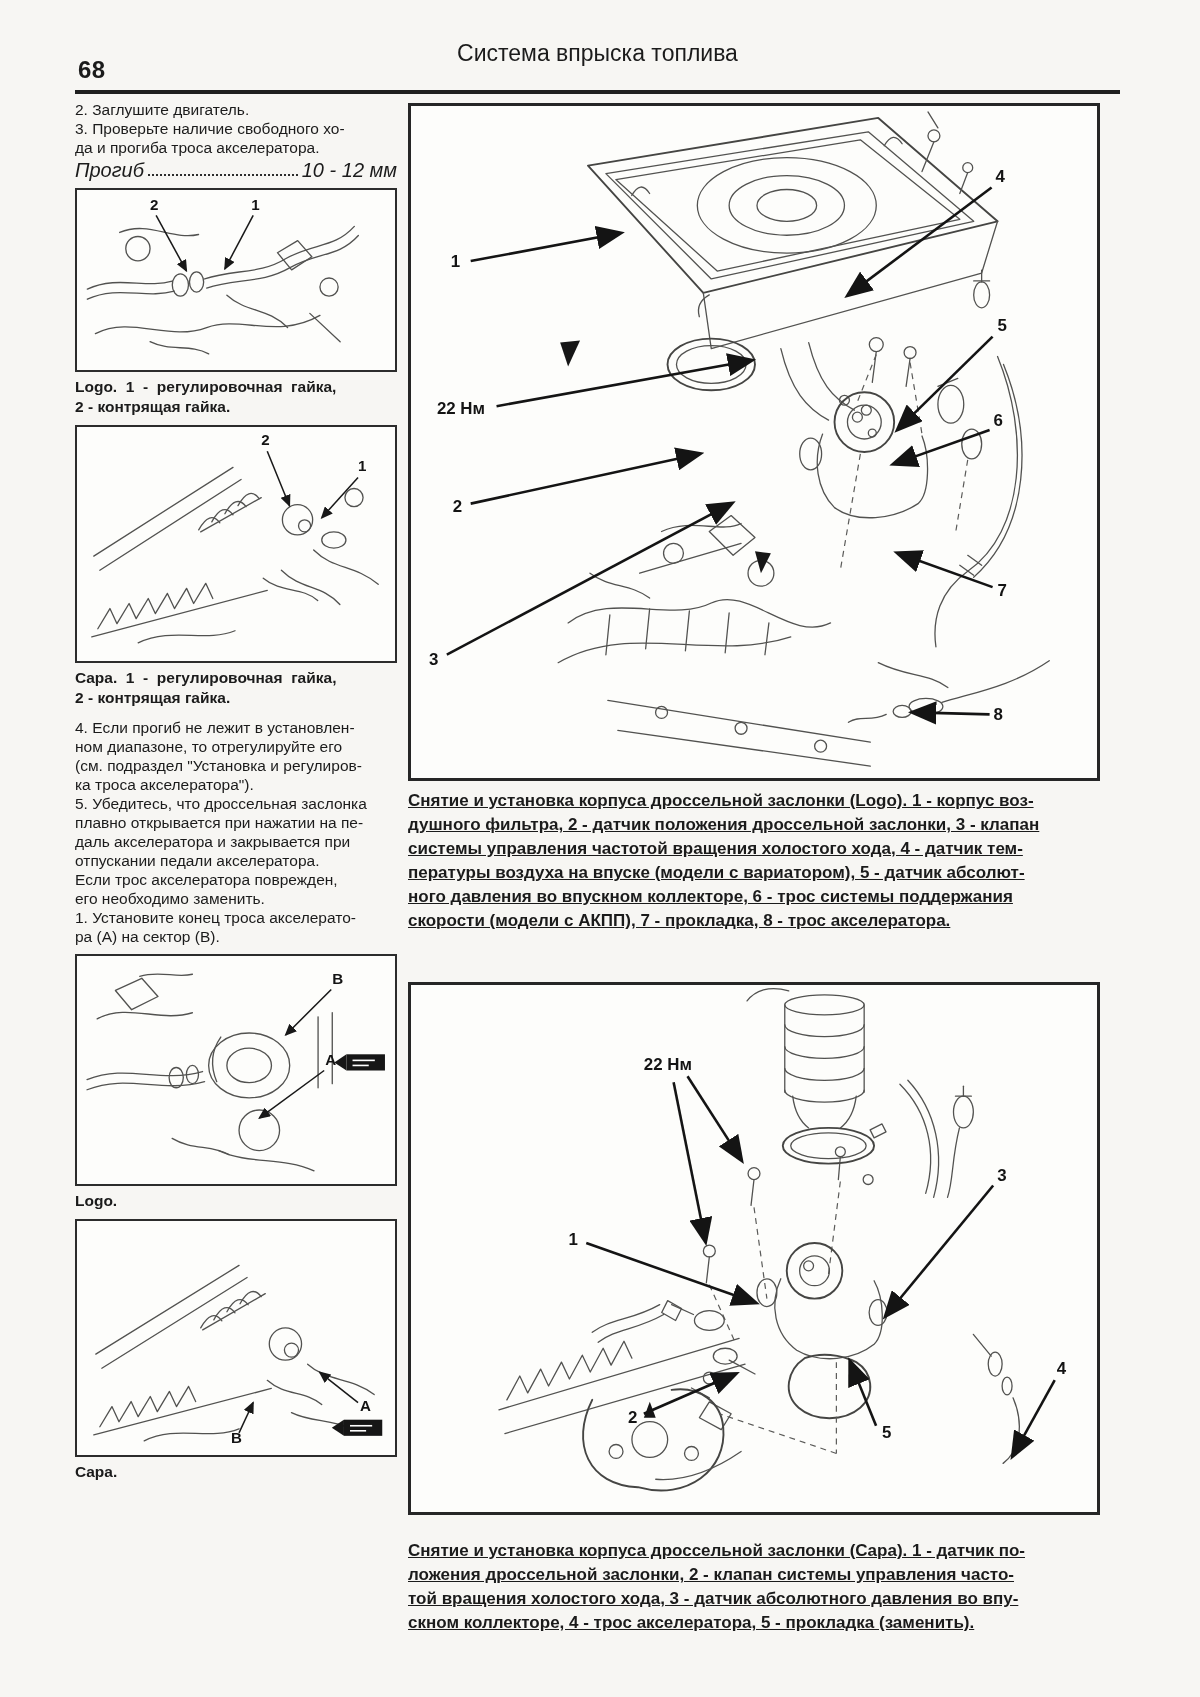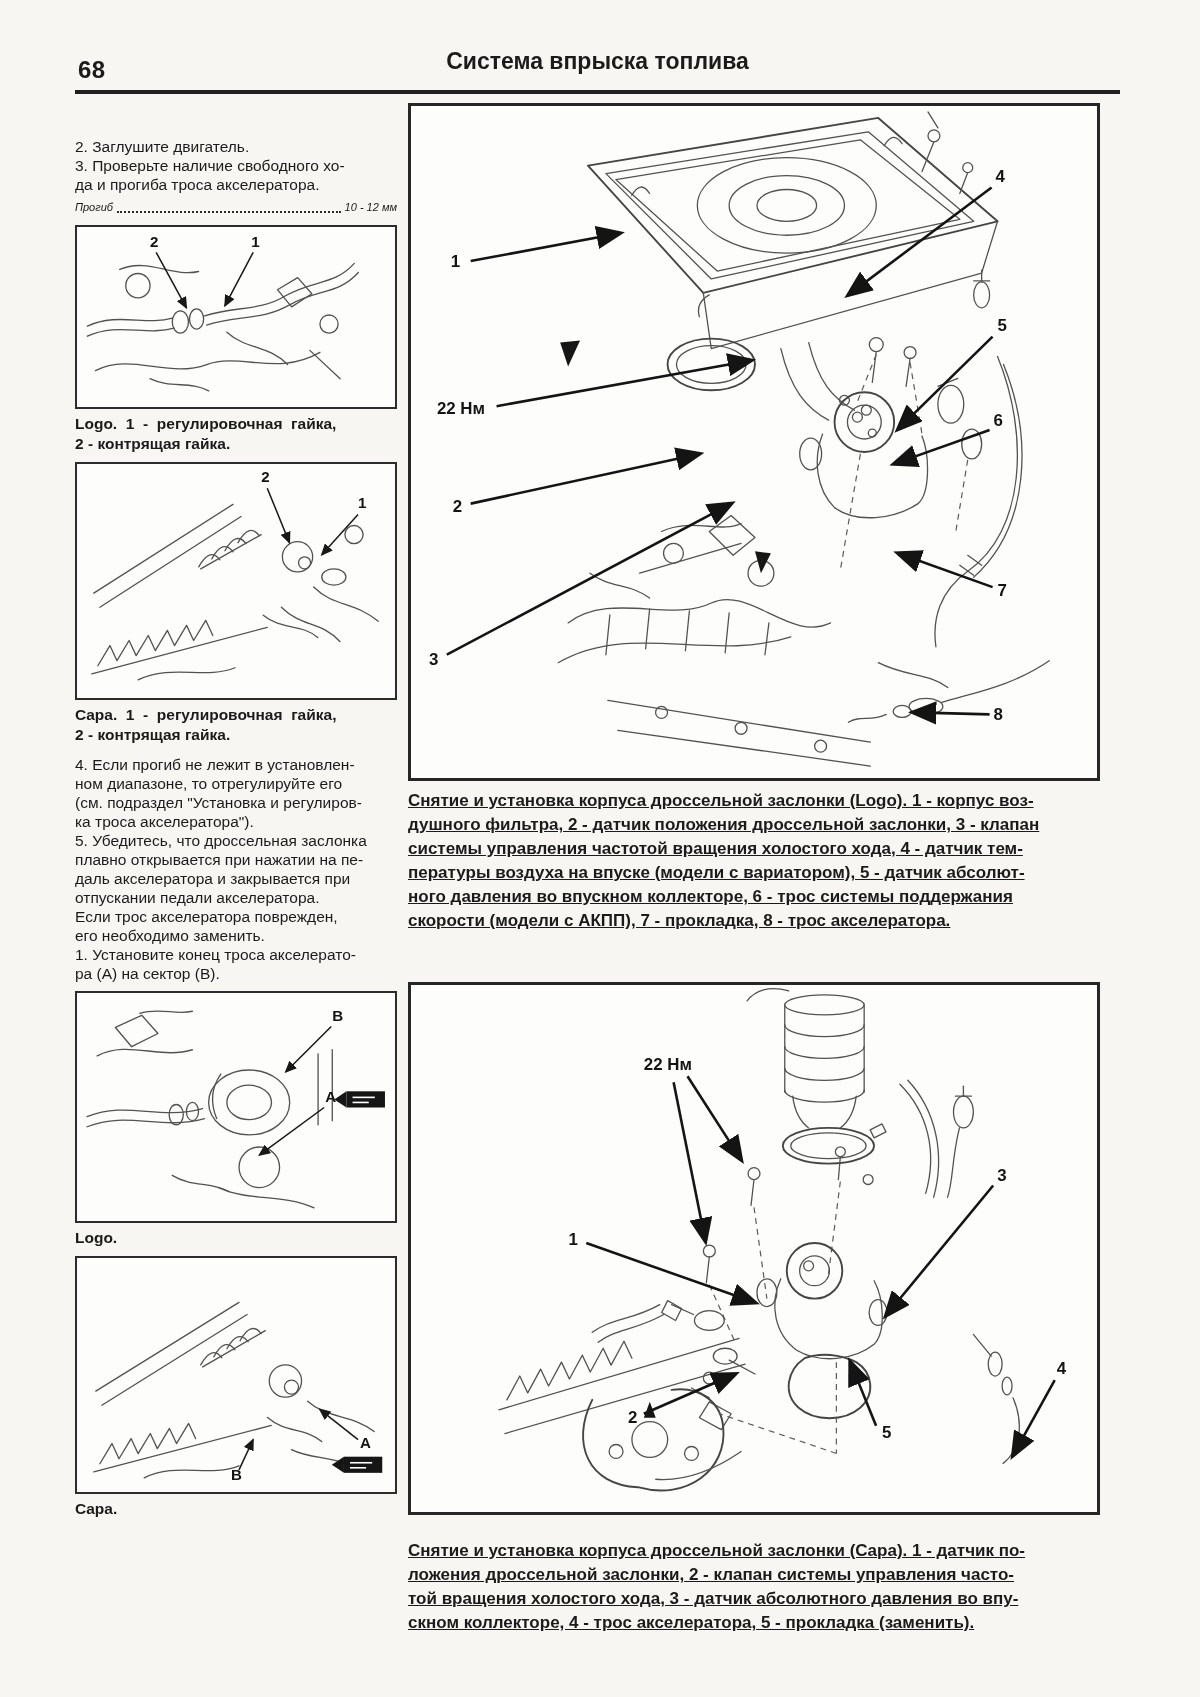--- a/index.html
+++ b/index.html
@@ -15,37 +15,37 @@
     background:#f7f6f3;
     overflow:hidden;
     padding-left:12px;
   }
   
   .hdr-num{
     position:absolute;left:78px;top:56px;
     font-size:24px;font-weight:700;letter-spacing:.5px;
   }
   .hdr-title{
-    position:absolute;left:75px;top:48px;width:1045px;
-    text-align:center;font-size:23px;font-weight:700;
+    position:absolute;left:75px;top:40px;width:1045px;
+    text-align:center;font-size:23px;font-weight:400;
   }
   .hdr-rule{
     position:absolute;left:75px;top:90px;width:1045px;height:0;
     border-top:4px solid #1f1f1f;
   }
   
-  .col-left{position:absolute;left:75px;top:100px;width:322px;margin-top:37px;}
+  .col-left{position:absolute;left:75px;top:100px;width:322px;}
   .col-right{position:absolute;left:408px;top:103px;width:692px;}
   .pre{white-space:pre-line;}
   .prew{white-space:pre-wrap;}
   .body-text{font-size:15.5px;line-height:19px;margin:0;text-align:left;}
   .cap{font-size:15.5px;line-height:20px;font-weight:700;margin:5px 0 0 0;}
   .mt10{margin-top:10px;}
   .heading{font-size:21.5px;line-height:26px;font-weight:700;margin:14px 0 6px 0;}
-  .leader{display:flex;align-items:flex-end;font-size:11px;line-height:20px;margin-top:3px;font-style:italic;}
+  .leader{display:flex;align-items:flex-end;font-size:20px;line-height:20px;margin-top:3px;font-style:italic;}
   .leader .dots{flex:1;border-bottom:2px dotted #2c2c2c;margin:0 4px 4px 4px;}
   figure{margin:0;}
   .lfig{
     margin-top:8px;
     border:2px solid #2c2c2c;background:#fdfdfb;
     line-height:0;
   }
   .rfig{
     border:3px solid #262626;background:#fdfdfb;line-height:0;
   }

